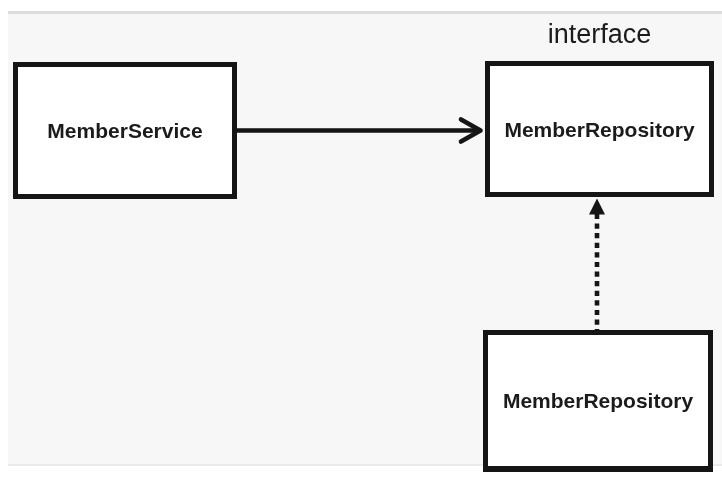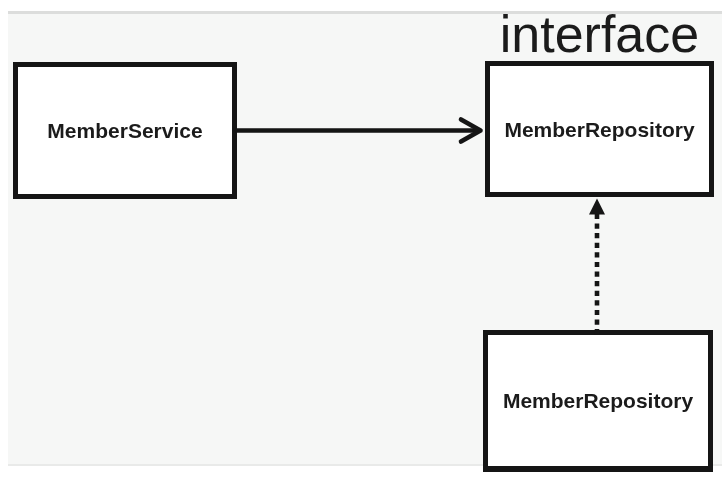--- a/index.html
+++ b/index.html
@@ -62,21 +62,21 @@
     width: 230px;
     height: 142px;
     border-width: 5px 5px 6px 5px;
   }
   .label-interface {
     position: absolute;
     left: 485px;
     top: 12px;
     width: 229px;
     text-align: center;
-    font-size: 52px;
+    font-size: 27px;
     line-height: 44px;
     font-weight: 400;
     color: var(--text, #141414);
   }
   .arrows {
     position: absolute;
     left: 0;
     top: 0;
     width: 722px;
     height: 483px;

